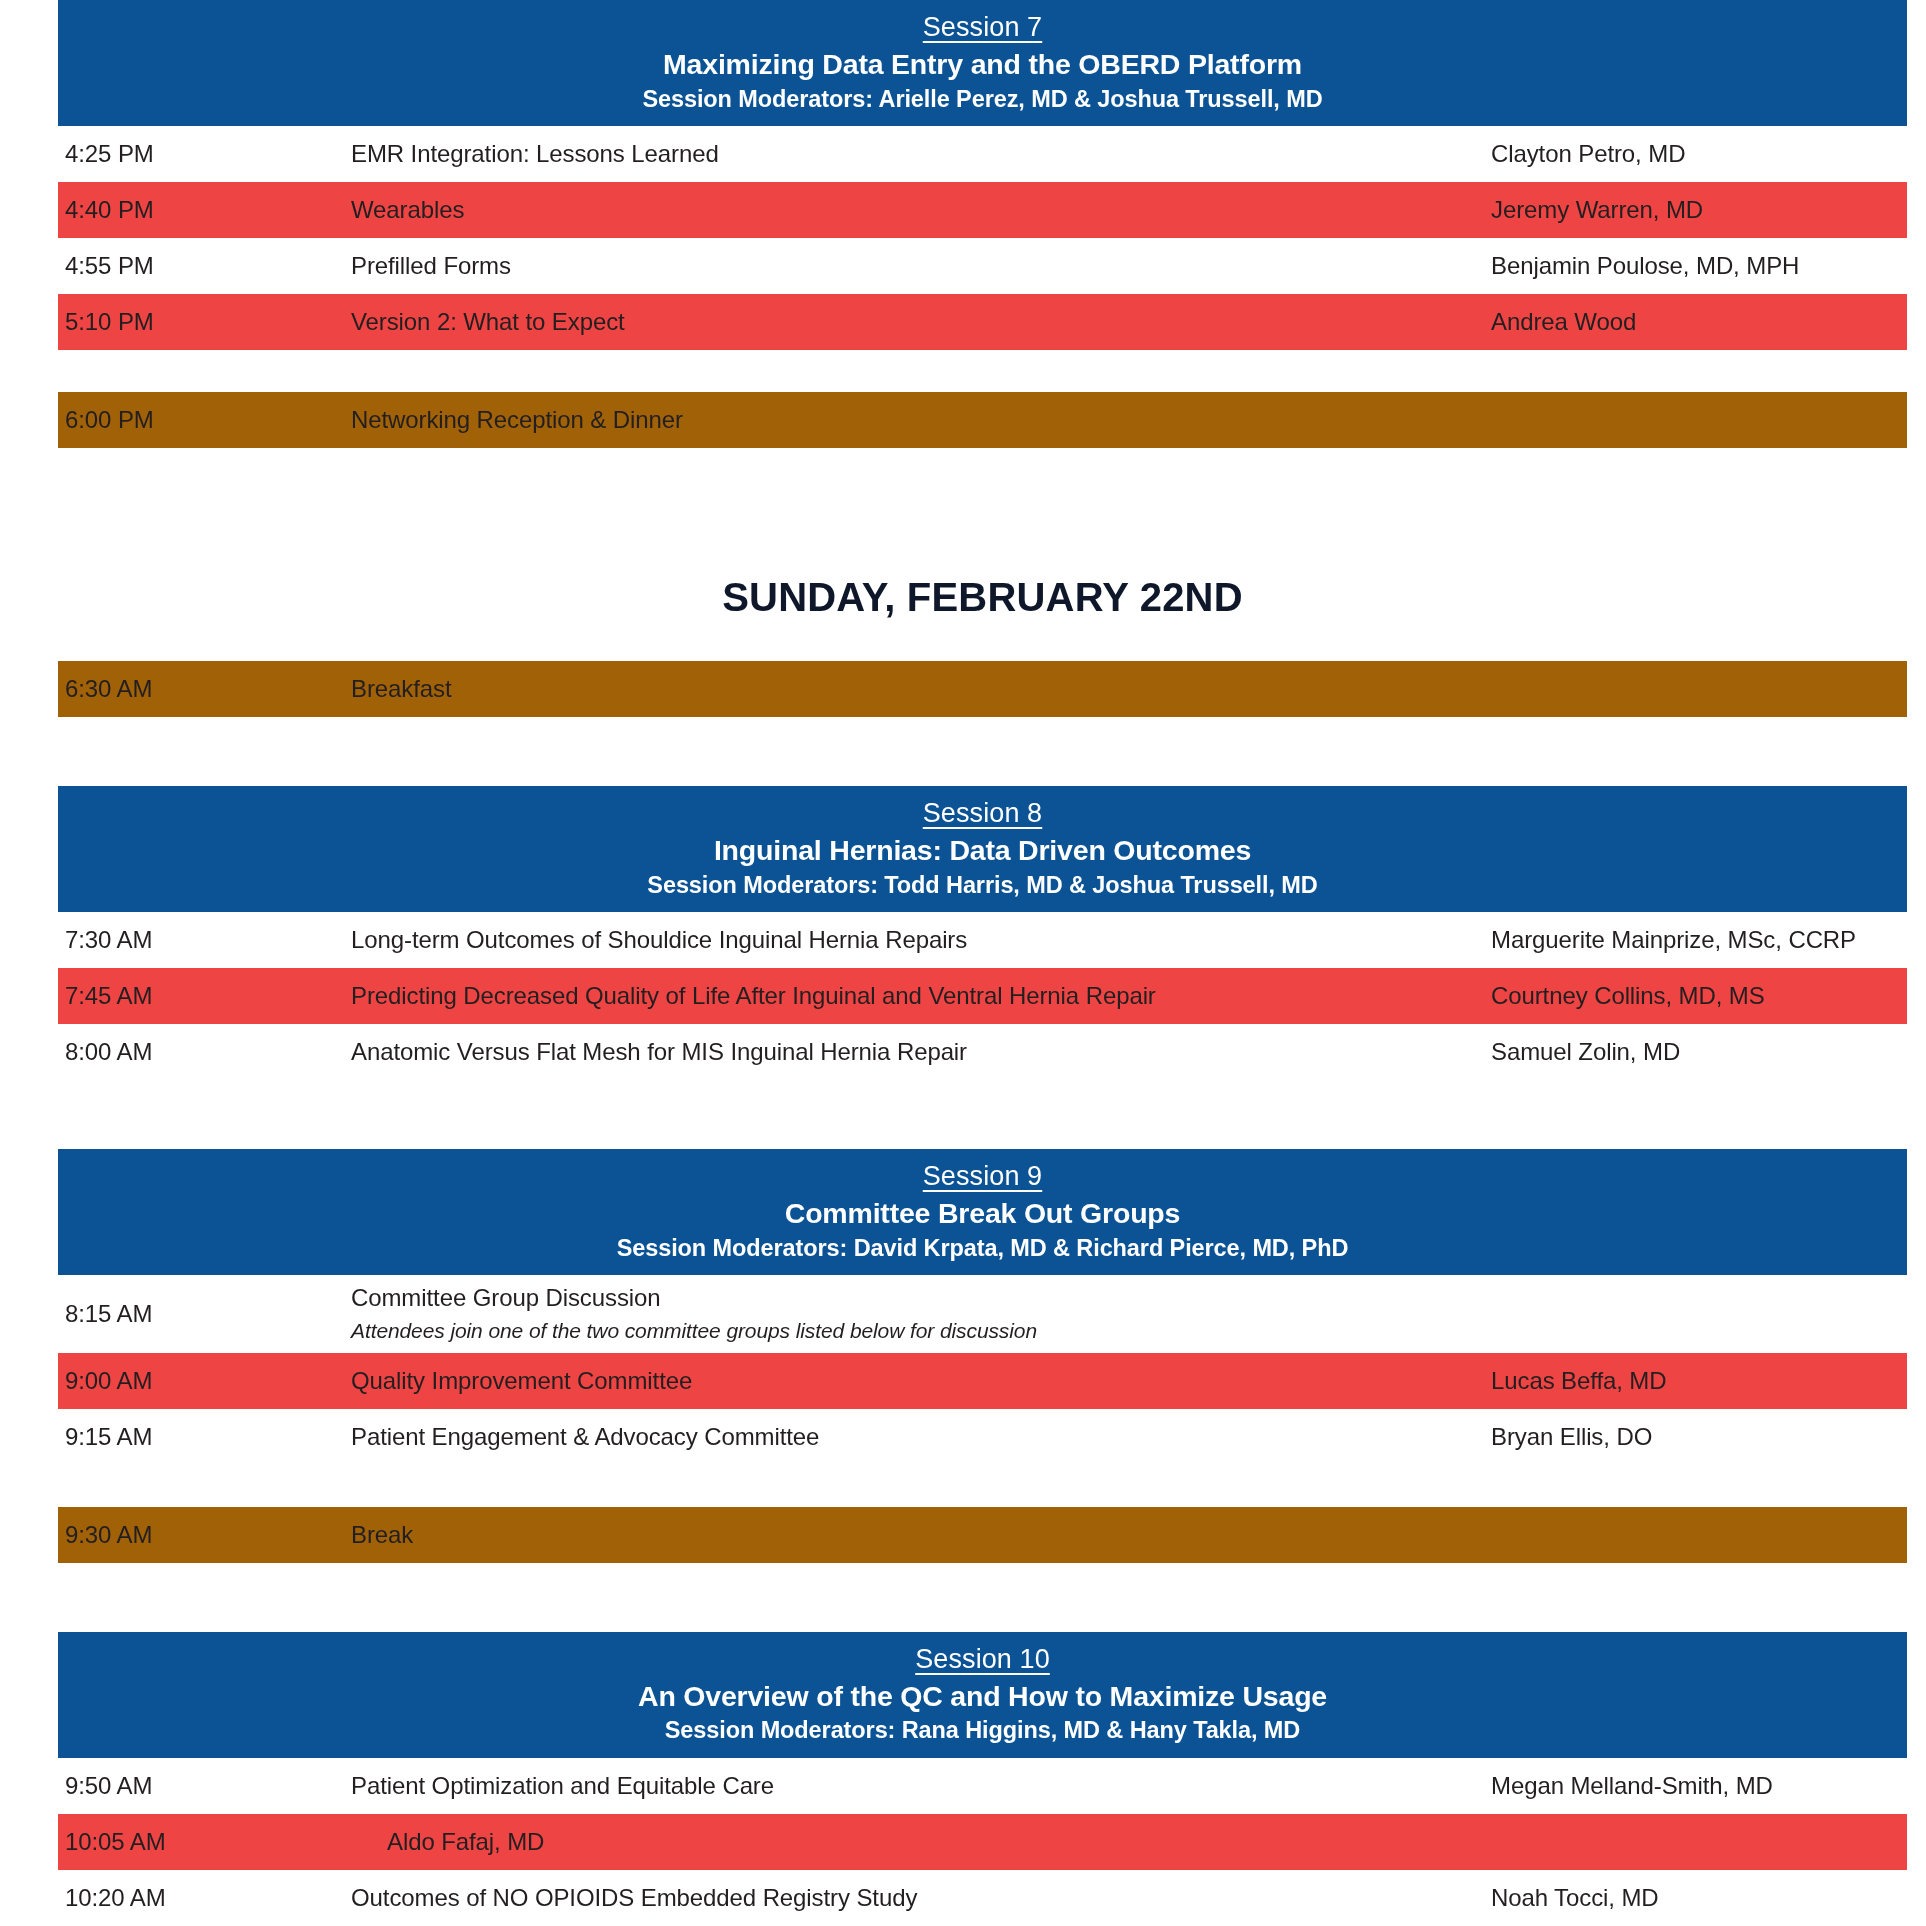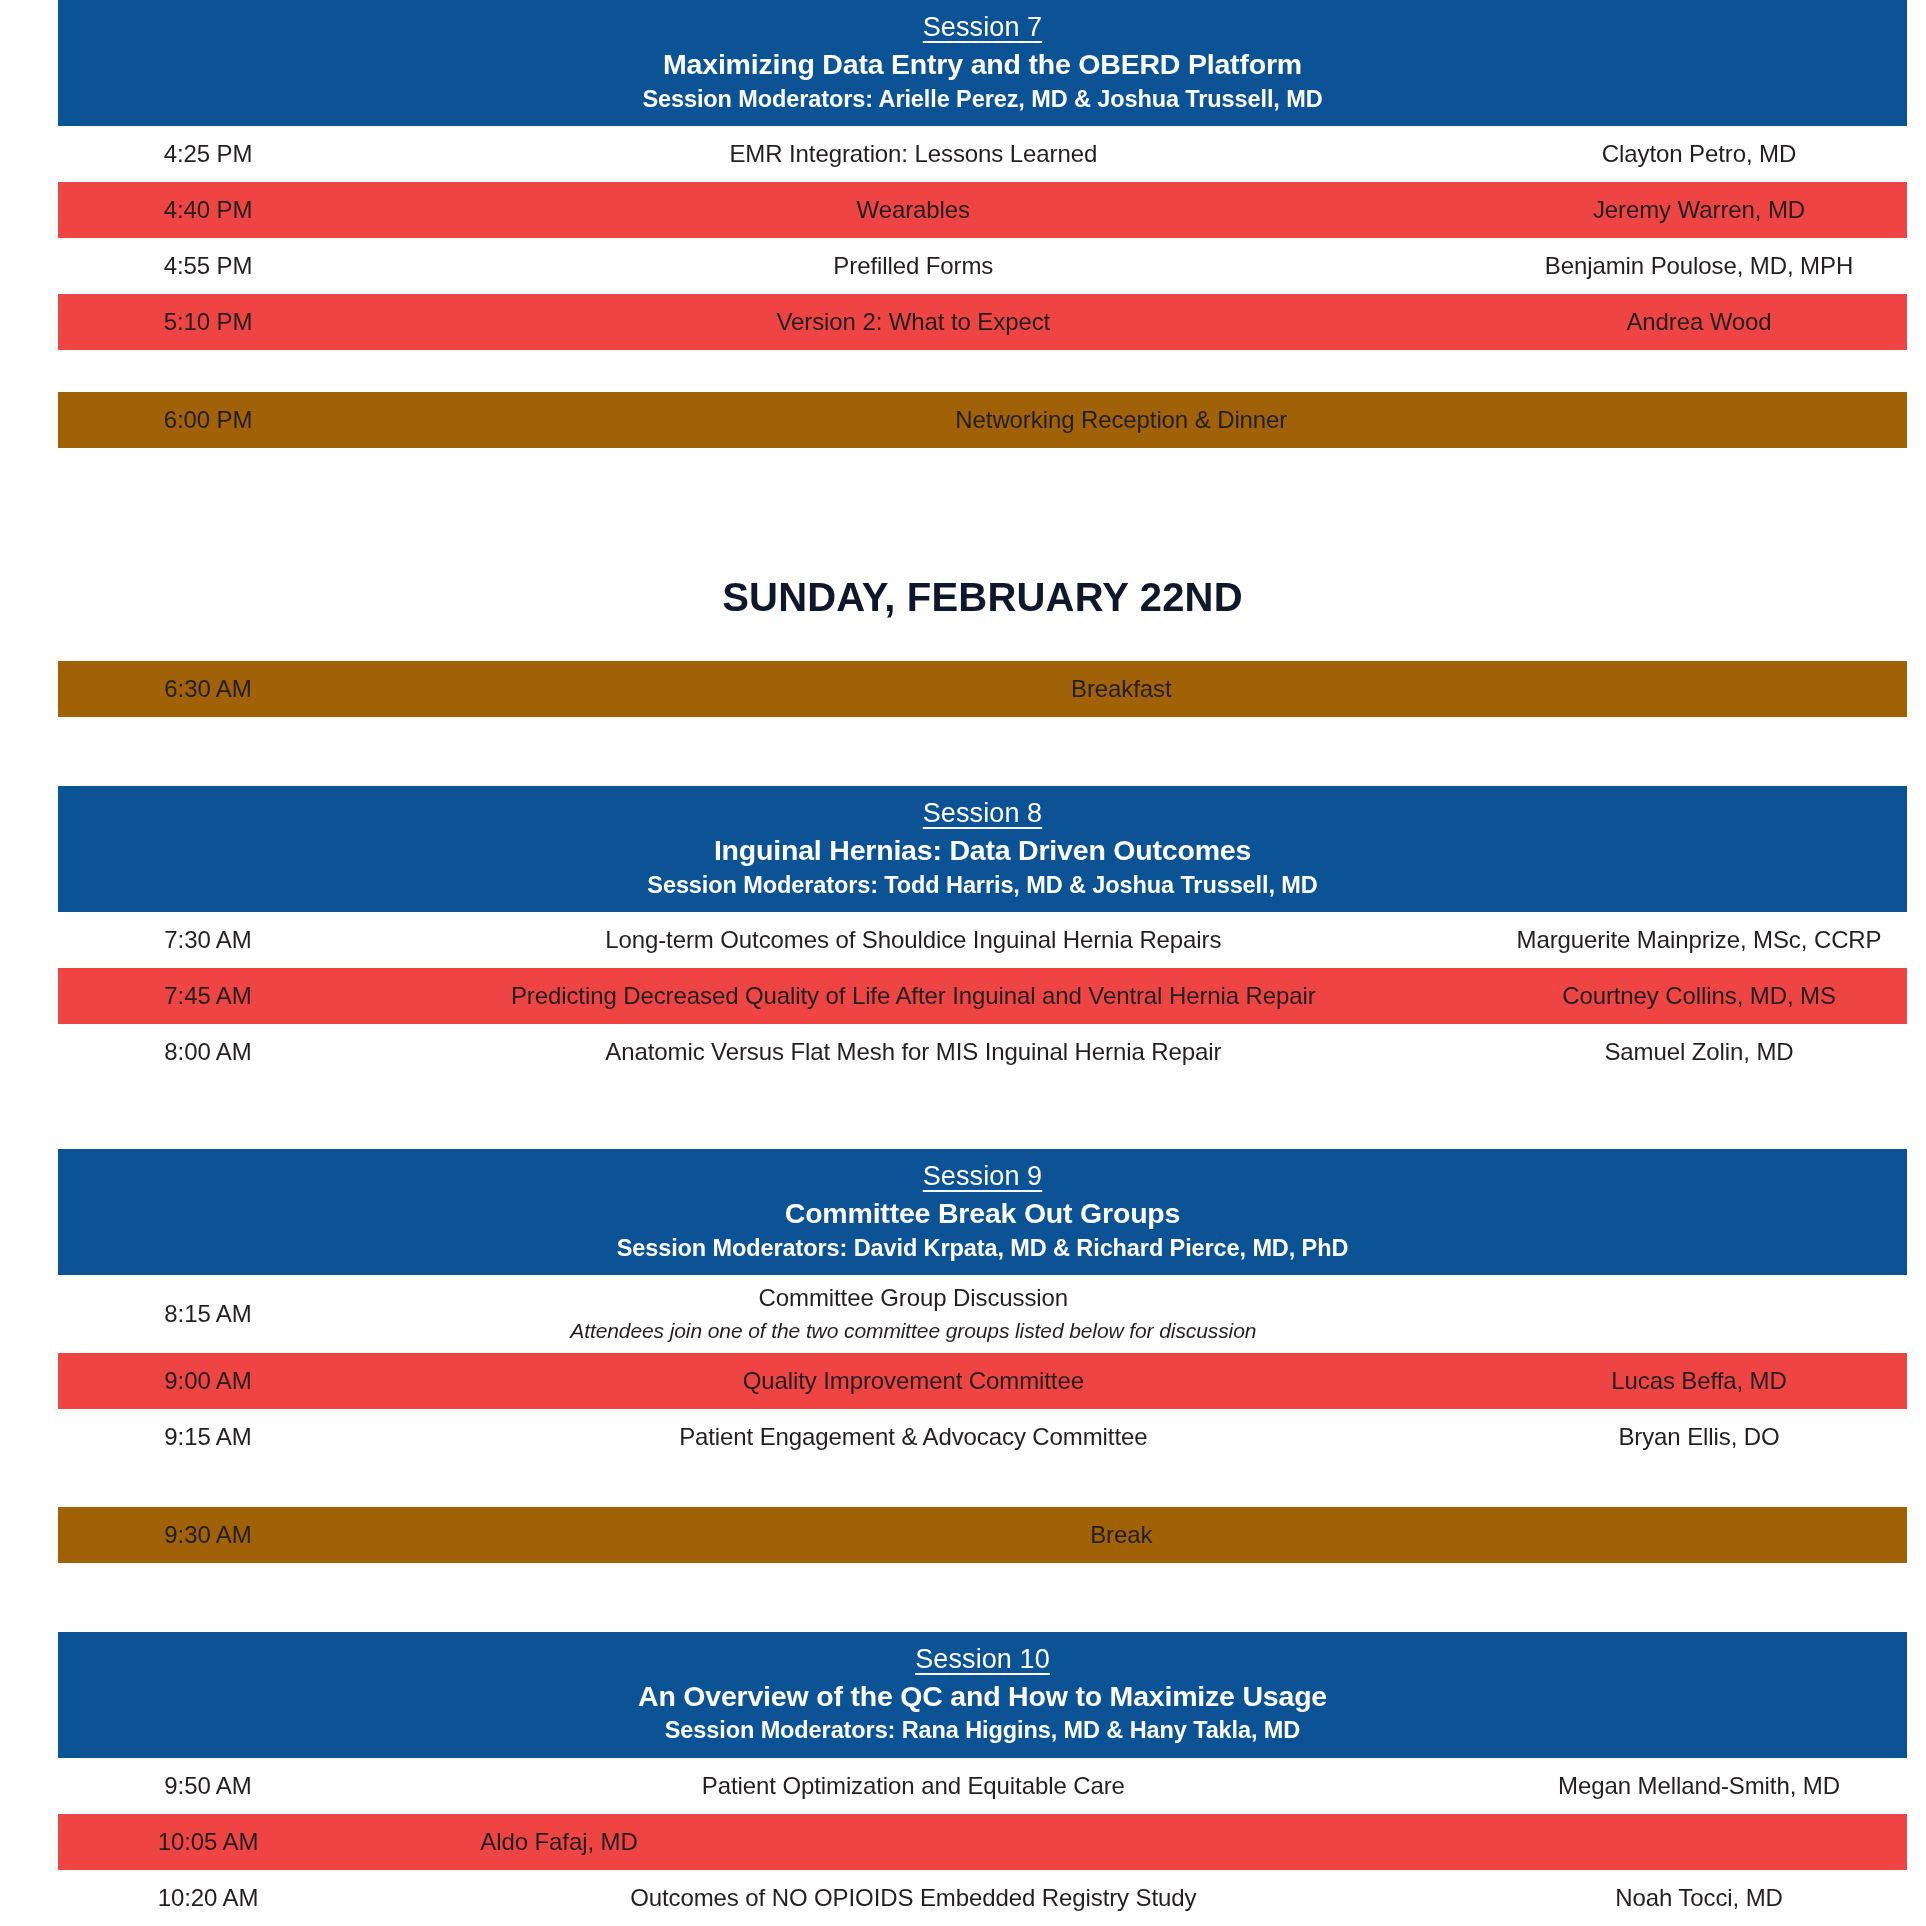--- a/index.html
+++ b/index.html
@@ -56,21 +56,20 @@
   }
 
   
   .rows { width: 100%; }
   .row {
     display: flex;
     align-items: center;
     box-sizing: border-box;
     min-height: 56px;
     padding: 7px 0;
-    text-align: center;
   }
   .row.white { background: #ffffff; }
   .row.gray  { background: #ef4444; }
   .row.lav   { background: #a16207; }
 
   .c-time {
     flex: 0 0 293px;
     padding-left: 7px;
     box-sizing: border-box;
     font-size: 24px;
@@ -92,20 +91,21 @@
     line-height: 1.35;
     margin-top: 3.9px;
     letter-spacing: -0.1px;
   }
   .c-speaker {
     flex: 0 0 416px;
     box-sizing: border-box;
     font-size: 24px;
     line-height: 1.3;
     letter-spacing: -0.1px;
+    margin-left: 36px;
   }
   .row.fullwidth .c-title { flex: 1 1 auto; }
 
   
   .gap-sm { height: 42px; }
   .gap-md { height: 69px; }
   .gap-lg { height: 100px; }
   .gap-xl { height: 127px; }
 
   

